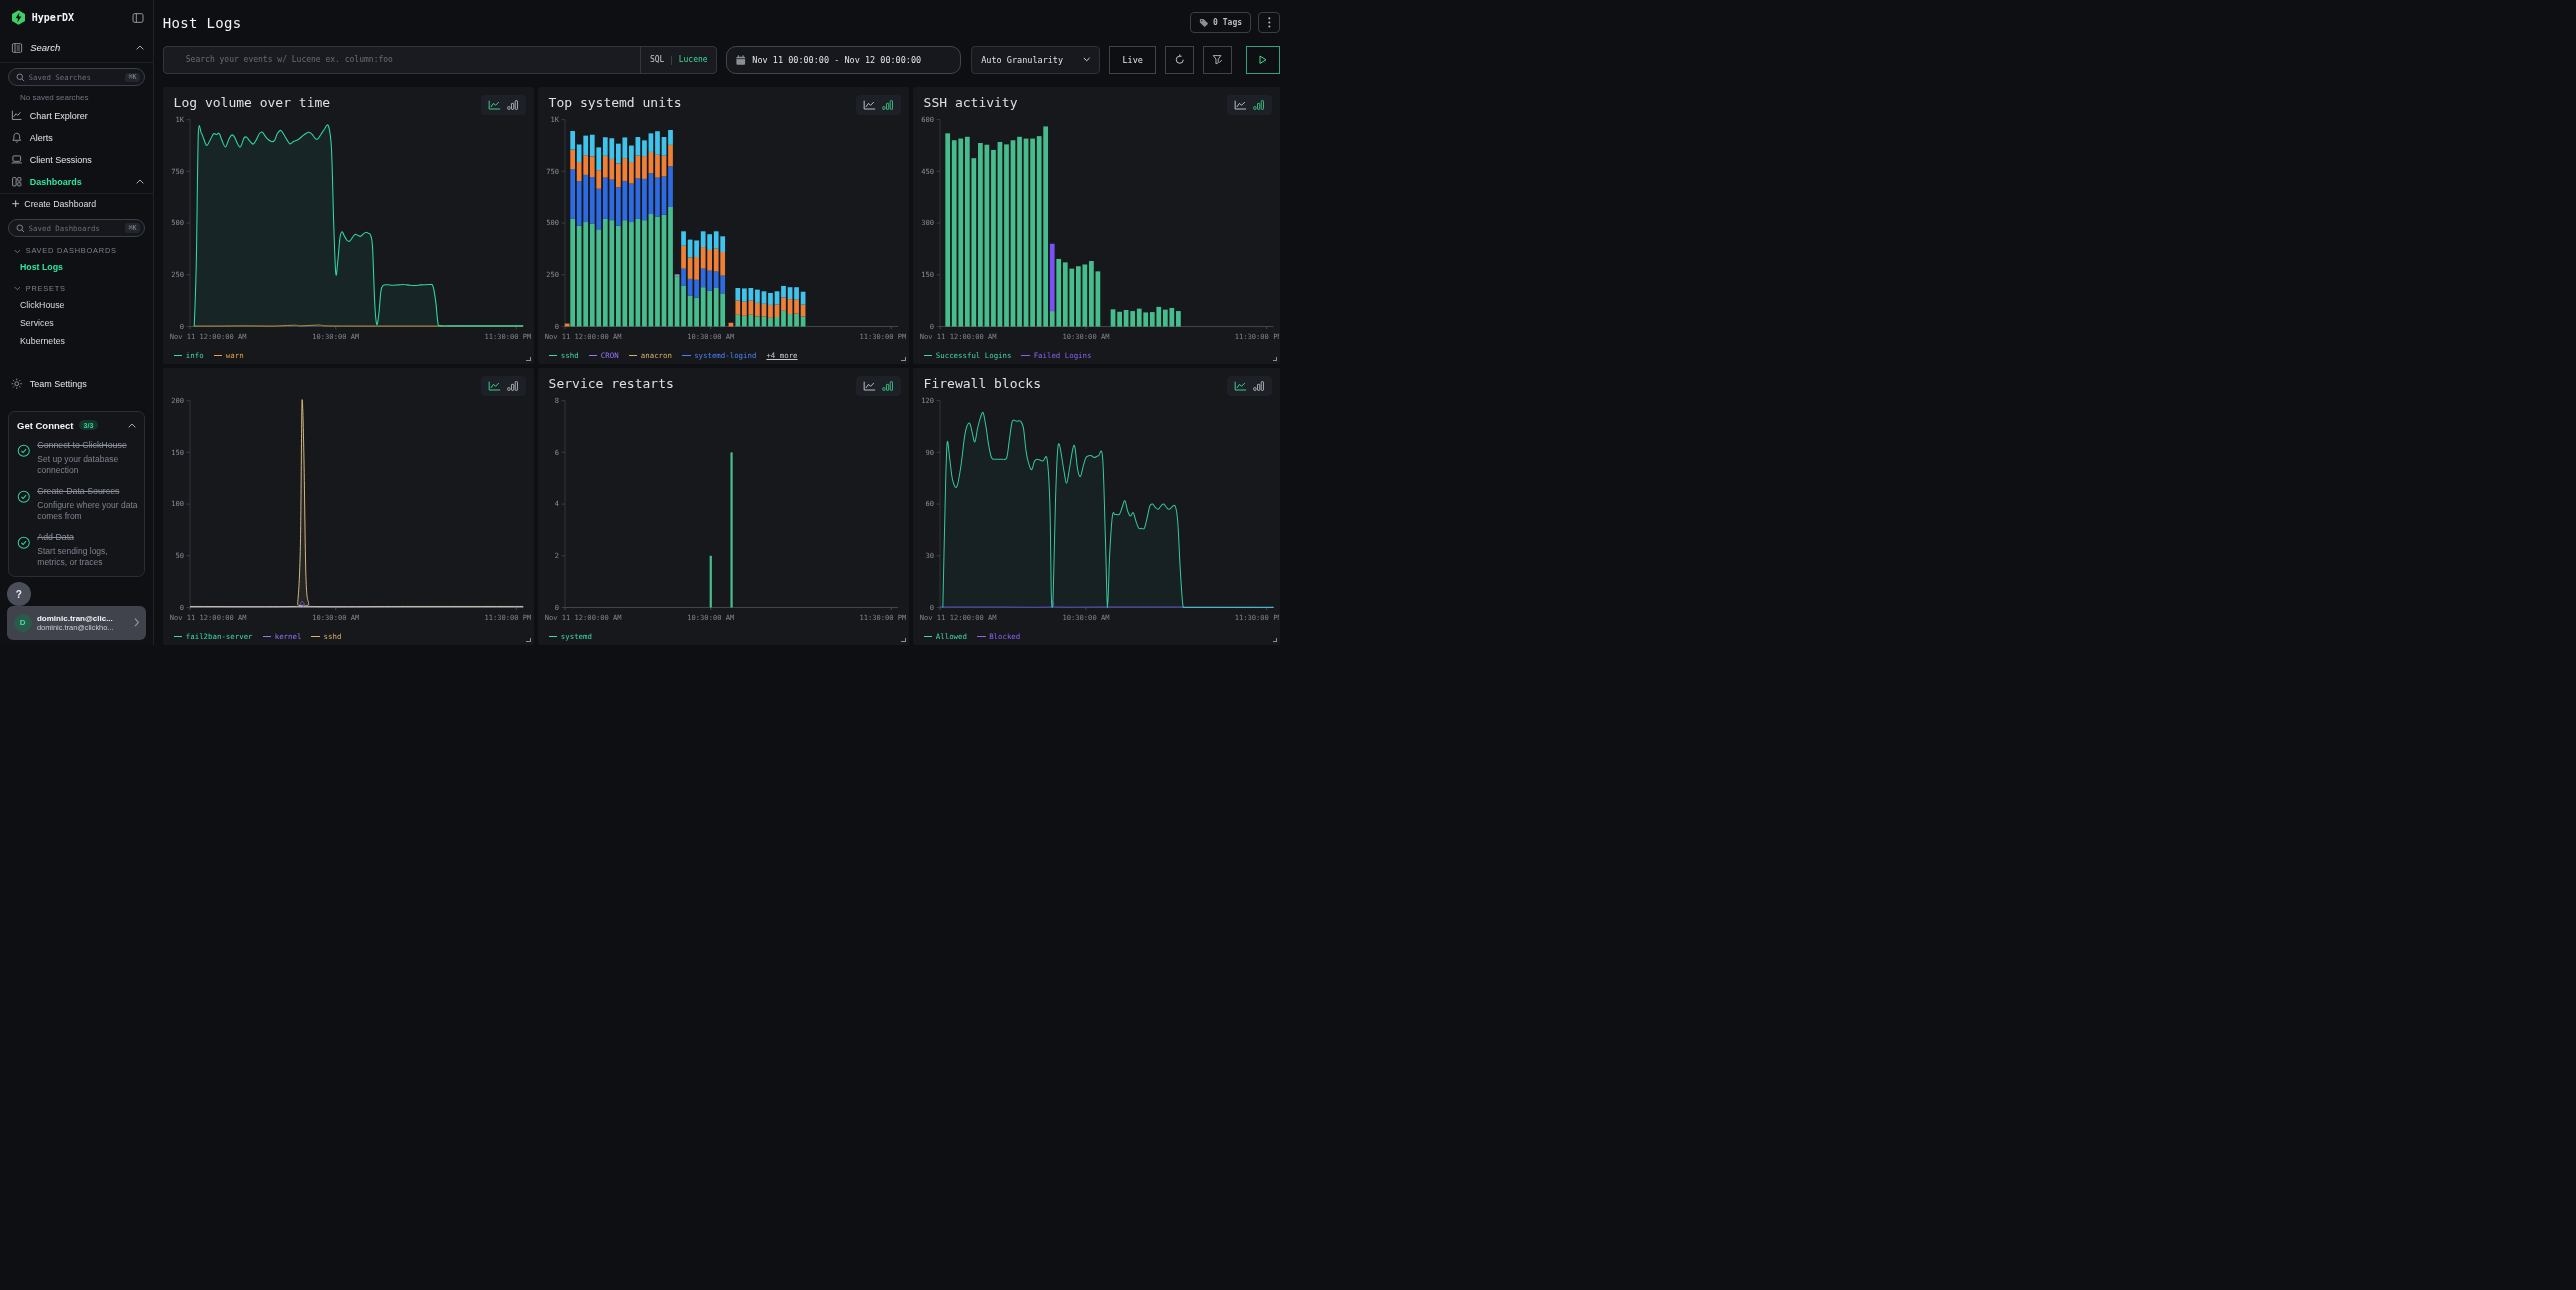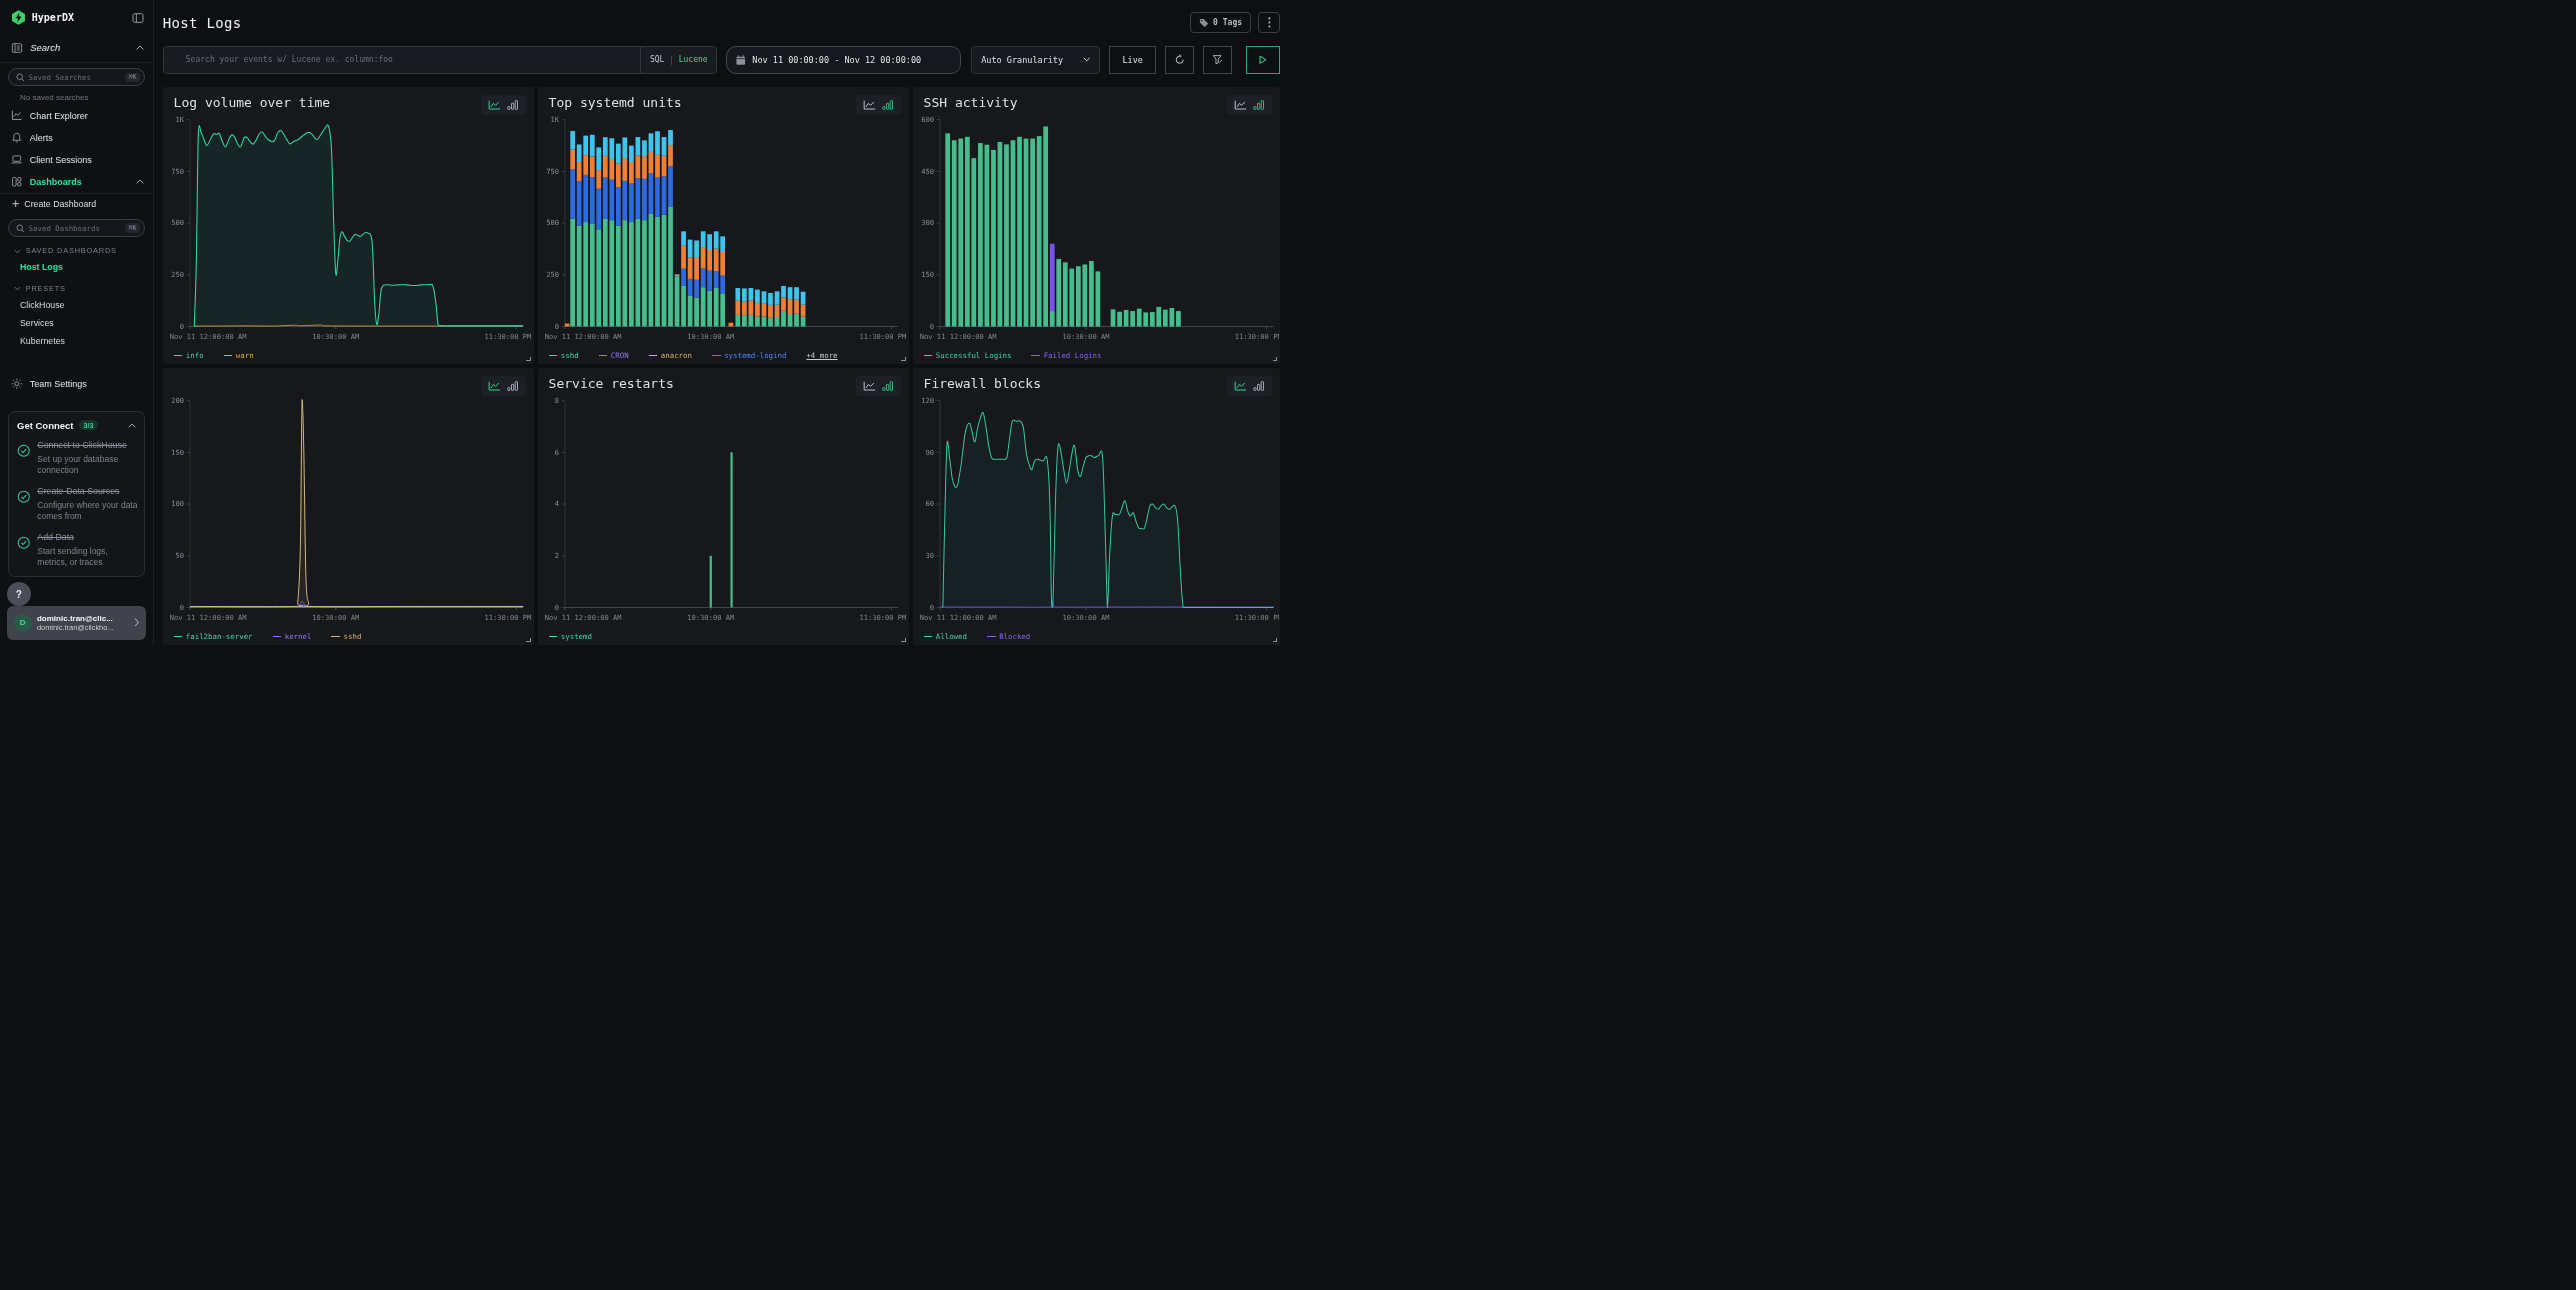--- a/index.html
+++ b/index.html
@@ -94,21 +94,21 @@
 
   
   .dash { display:grid; grid-template-columns:371px 371px 1fr; grid-auto-rows:277px; gap:4px; margin-top:13.5px; }
   .card { position:relative; background:#16181c; border-radius:2px; overflow:hidden; }
   .card-title { position:absolute; top:8px; left:10.8px; font-family:"DejaVu Sans Mono", monospace;
                 font-size:13px; color:#dce0e6; z-index:2;}
   .toggle { position:absolute; top:8px; right:8px; width:45px; height:19.6px; background:#1d2026;
             border-radius:4px; display:flex; align-items:center; justify-content:center; gap:6px; z-index:2;}
   .tog-ic { cursor:pointer; display:flex; }
   svg.chart { position:absolute; left:0; top:23px; }
-  .legend { position:absolute; left:10.8px; top:264px; display:flex; gap:20px; align-items:center;
+  .legend { position:absolute; left:10.8px; top:264px; display:flex; gap:10px; align-items:center;
             font-family:"DejaVu Sans Mono", monospace; font-size:7.4px; }
   .leg-item { display:flex; align-items:center; gap:3.4px; }
   .leg-dash { display:inline-block; width:8.8px; height:1.4px; }
   .leg-link { text-decoration:underline; cursor:pointer; }
   .rsz { position:absolute; right:2.7px; bottom:2.7px; width:4.7px; height:4.7px;
          border-right:1.4px solid #8b9097; border-bottom:1.4px solid #8b9097; cursor:nwse-resize; }
 </style>
 </head>
 <body>
 

